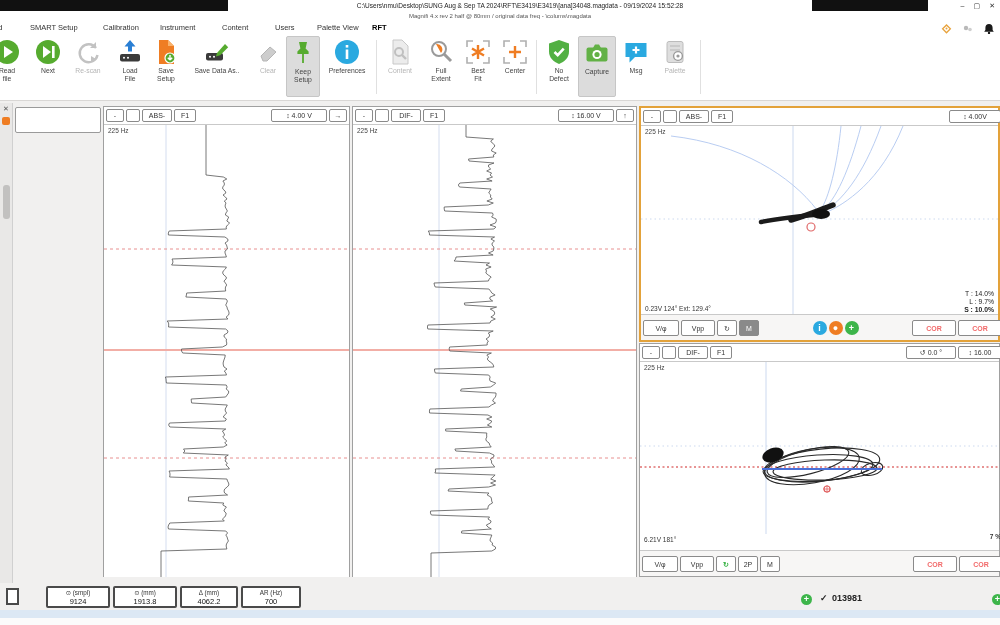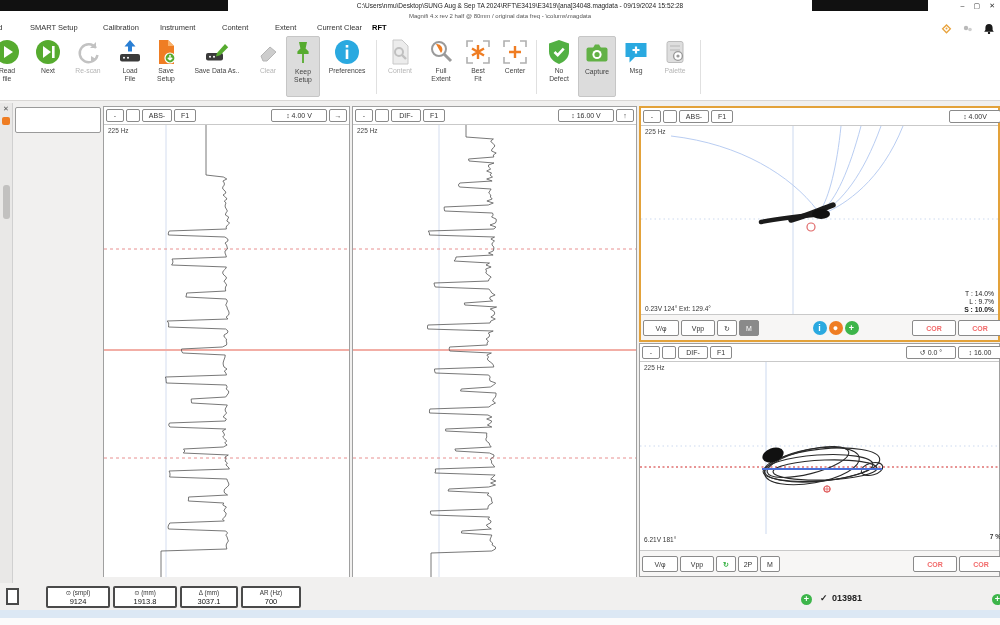--- a/index.html
+++ b/index.html
@@ -86,22 +86,22 @@
     </div>
   </div>
   <div class="subtitlerow">Magnifi 4.x rev 2 half @ 80mm / original data freq - \colums\magdata</div>
 
   <div class="menubar">
     <span class="menuitem" style="left:-6px">ad</span>
     <span class="menuitem" style="left:30px">SMART Setup</span>
     <span class="menuitem" style="left:103px">Calibration</span>
     <span class="menuitem" style="left:160px">Instrument</span>
     <span class="menuitem" style="left:222px">Content</span>
-    <span class="menuitem" style="left:275px">Extent</span>
-    <span class="menuitem" style="left:317px">Current Clear</span>
+    <span class="menuitem" style="left:275px">Users</span>
+    <span class="menuitem" style="left:317px">Palette View</span>
     <span class="menuitem bold" style="left:372px">RFT</span>
     <span class="mb-ico" style="left:941px">
       <svg width="11" height="11">
           <rect x="3" y="3" width="5.5" height="5.5" transform="rotate(45 5.5 5.5)" fill="none" stroke="#e8a33d" stroke-width="1.3"></rect>
           <circle cx="5.5" cy="5.5" r="1" fill="#e8a33d"></circle>
         </svg>
       </span>
     <span class="mb-ico" style="left:962px">
       <svg width="11" height="11">
           <circle cx="4" cy="5" r="2.2" fill="#b9b9b9"></circle>
@@ -441,21 +441,21 @@
     <div class="scell" style="left:40px;width:64px">
       <span class="l">⊙ (smpl)</span>
       <span class="v">9124</span>
     </div>
     <div class="scell" style="left:107px;width:64px">
       <span class="l">⊙ (mm)</span>
       <span class="v">1913.8</span>
     </div>
     <div class="scell" style="left:174px;width:58px">
       <span class="l">Δ (mm)</span>
-      <span class="v">3037.1</span>
+      <span class="v">4062.2</span>
     </div>
     <div class="scell" style="left:235px;width:60px">
       <span class="l">AR (Hz)</span>
       <span class="v">700</span>
     </div>
     <span class="gplus" style="left:795px;top:9px">+</span>
     <span class="tubeid" style="left:814px;top:8px">✓</span>
     <span class="tubeid" style="left:826px;top:8px">013981</span>
     <span class="gplus" style="left:986px;top:9px">+</span>
   </div>

